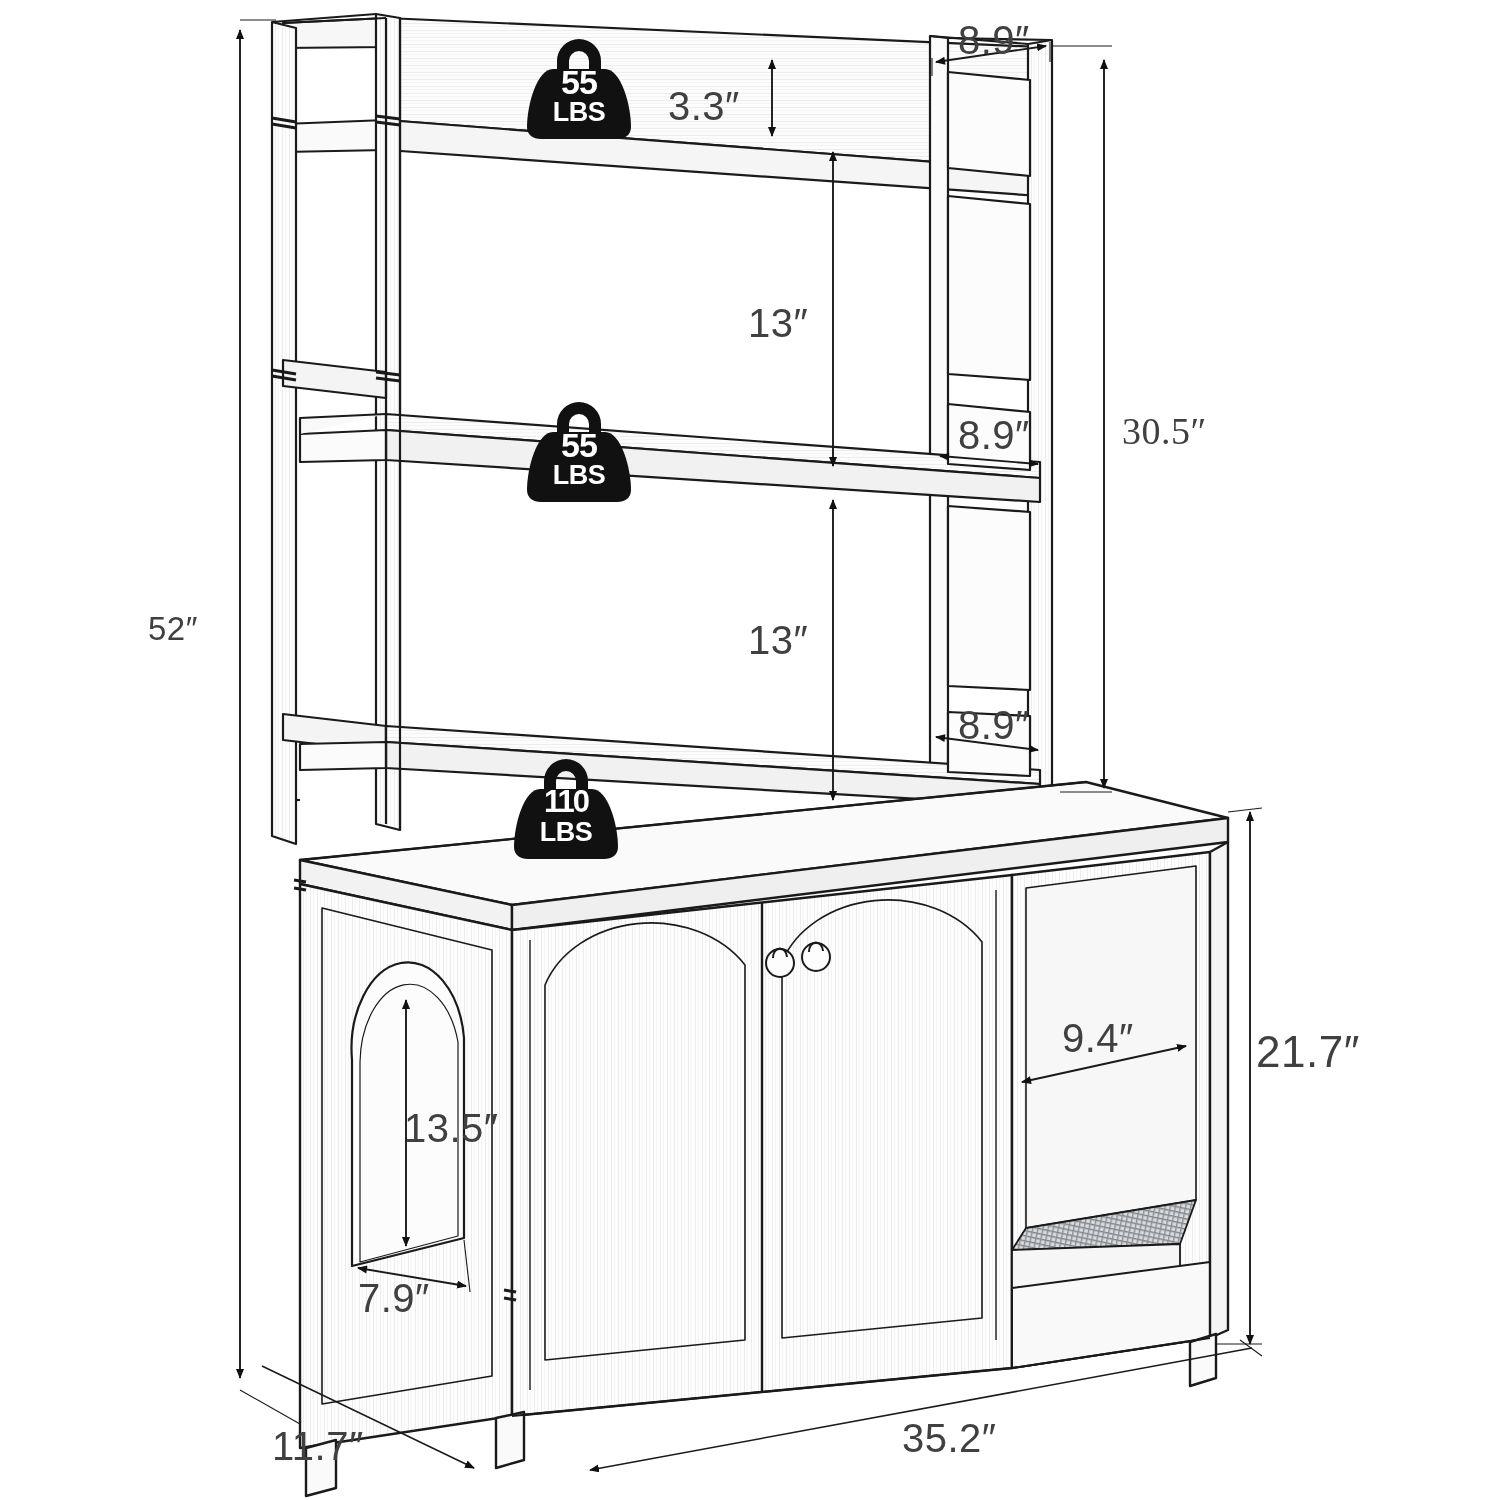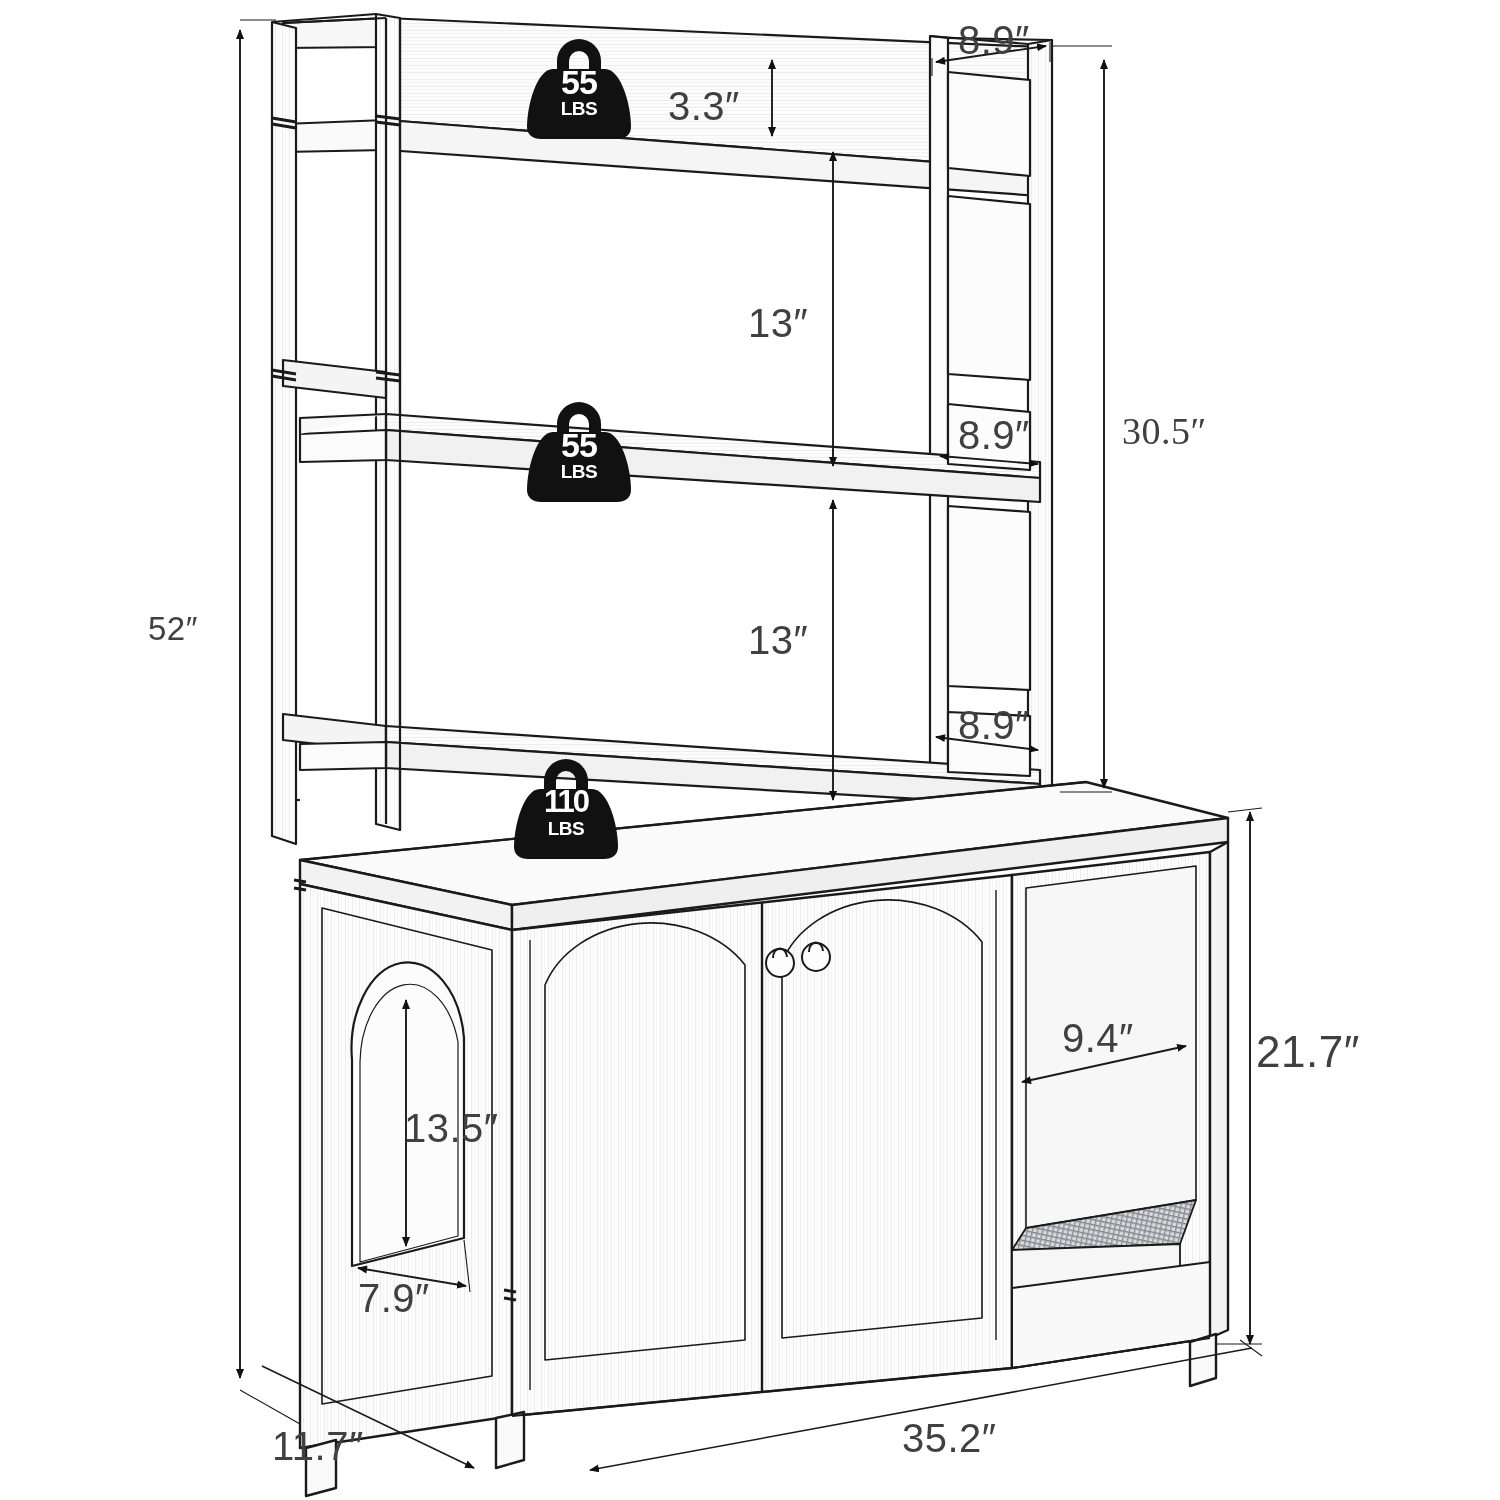--- a/index.html
+++ b/index.html
@@ -9,21 +9,21 @@
   svg{position:absolute;left:0;top:0;width:1500px;height:1500px;}
 
   .dimtext{position:absolute;font-size:40px;font-weight:400;color:#404040;
            letter-spacing:0.5px;white-space:nowrap;line-height:1;}
 
   .badge{position:absolute;width:108px;height:108px;}
   .badge .num{position:absolute;left:0;right:0;top:30px;text-align:center;
               color:#fff;font-size:34px;font-weight:700;line-height:1;
               letter-spacing:-1px;}
   .badge .unit{position:absolute;left:0;right:0;top:64px;text-align:center;
-               color:#fff;font-size:19px;font-weight:700;line-height:1;
+               color:#fff;font-size:27px;font-weight:700;line-height:1;
                letter-spacing:-0.5px;}
   .badge.wide .num{font-size:31px;top:31px;letter-spacing:-2px;}
 </style>
 </head>
 <body>
 
 <div id="stage">
 
   <svg viewBox="0 0 1500 1500">
     <defs>

